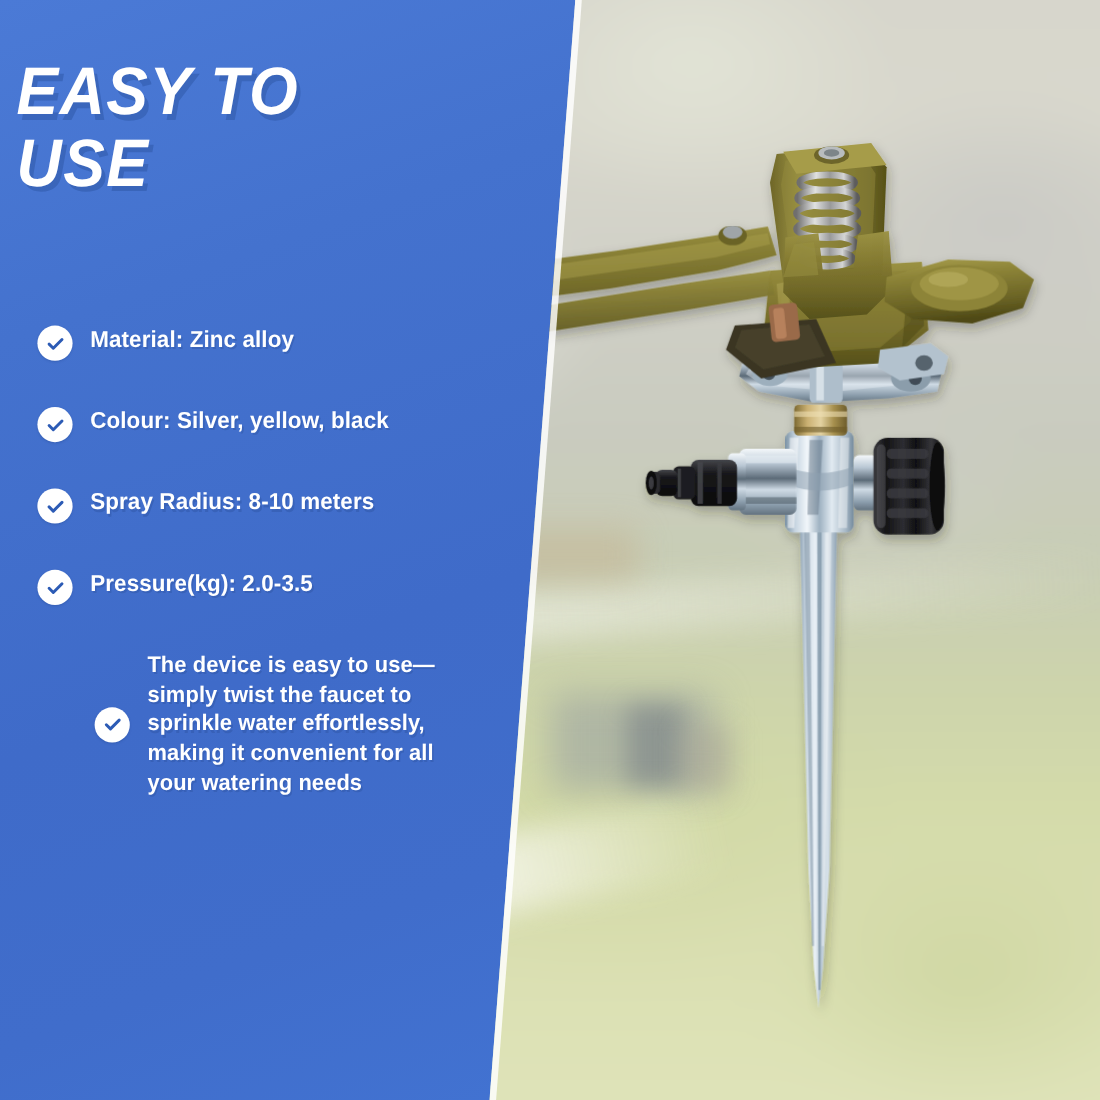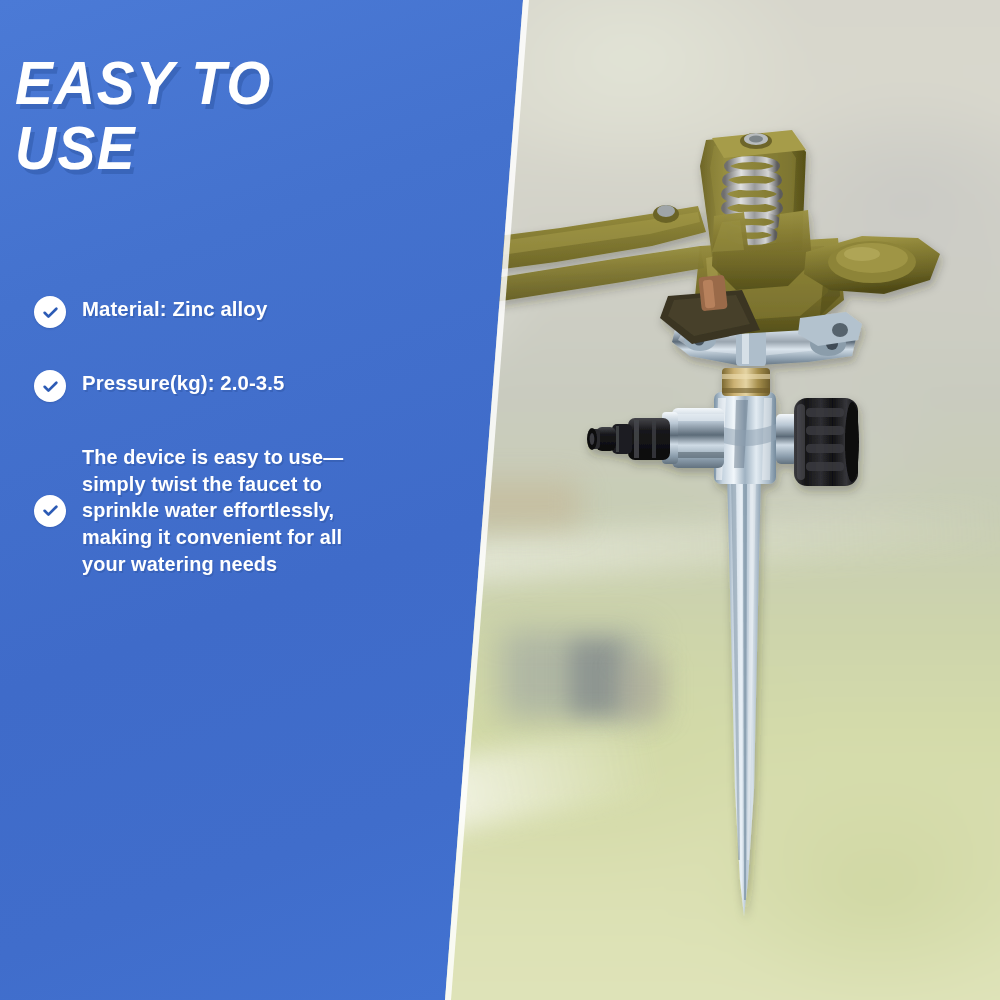--- a/index.html
+++ b/index.html
@@ -172,20 +172,21 @@
     width: 390px;
   }
   .feature {
     display: flex;
     margin-bottom: 28px;
     min-height: 46px;
   }
   .feature.paragraph {
     align-items: center;
     margin-top: 28px;
+    justify-content: flex-end;
   }
   .check {
     flex: 0 0 auto;
     width: 32px;
     height: 32px;
     border-radius: 50%;
     background: #ffffff;
     display: flex;
     align-items: center;
     justify-content: center;
@@ -424,21 +425,37 @@
 
     <div class="feature">
       <span class="check">
         <svg width="19" height="19" viewBox="0 0 24 24" aria-hidden="true">
           <path d="M4.6 12.4 L9.4 17.2 L19.4 7.2" fill="none" stroke="#2c5bb5" stroke-width="3.4" stroke-linecap="round" stroke-linejoin="round"></path>
         </svg>
       </span>
       <span class="feature-text">Material: Zinc alloy</span>
     </div>
 
-
+    <div class="feature">
+      <span class="check">
+        <svg width="19" height="19" viewBox="0 0 24 24" aria-hidden="true">
+          <path d="M4.6 12.4 L9.4 17.2 L19.4 7.2" fill="none" stroke="#2c5bb5" stroke-width="3.4" stroke-linecap="round" stroke-linejoin="round"></path>
+        </svg>
+      </span>
+      <span class="feature-text">Colour: Silver, yellow, black</span>
+    </div>
+
+    <div class="feature">
+      <span class="check">
+        <svg width="19" height="19" viewBox="0 0 24 24" aria-hidden="true">
+          <path d="M4.6 12.4 L9.4 17.2 L19.4 7.2" fill="none" stroke="#2c5bb5" stroke-width="3.4" stroke-linecap="round" stroke-linejoin="round"></path>
+        </svg>
+      </span>
+      <span class="feature-text">Spray Radius: 8-10 meters</span>
+    </div>
 
     <div class="feature">
       <span class="check">
         <svg width="19" height="19" viewBox="0 0 24 24" aria-hidden="true">
           <path d="M4.6 12.4 L9.4 17.2 L19.4 7.2" fill="none" stroke="#2c5bb5" stroke-width="3.4" stroke-linecap="round" stroke-linejoin="round"></path>
         </svg>
       </span>
       <span class="feature-text">Pressure(kg): 2.0-3.5</span>
     </div>
 

